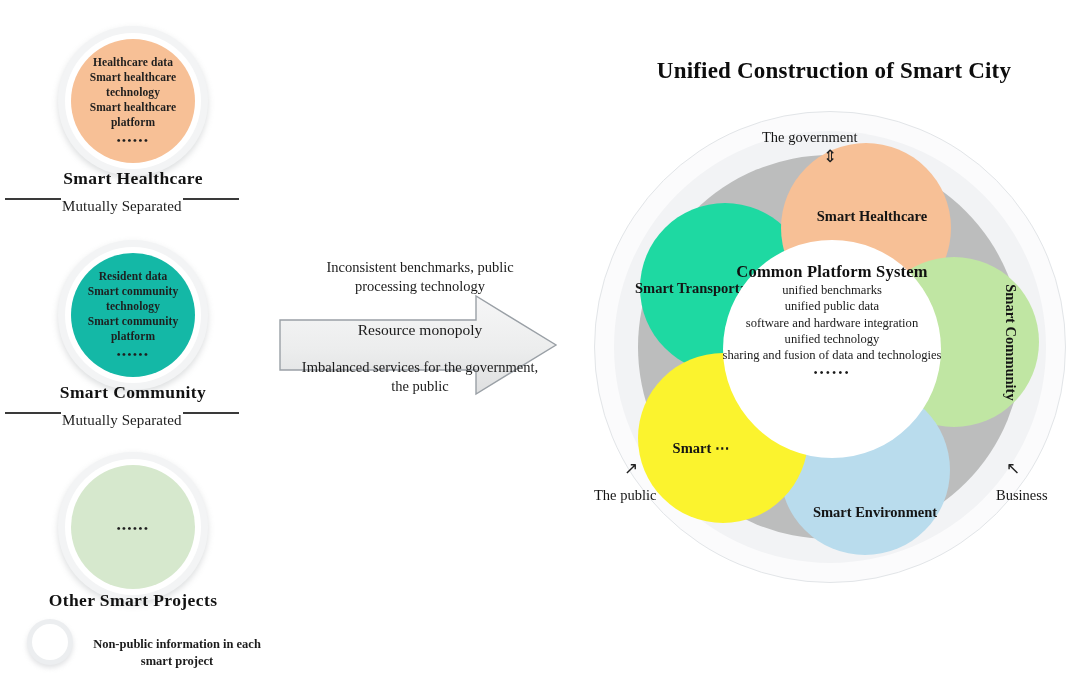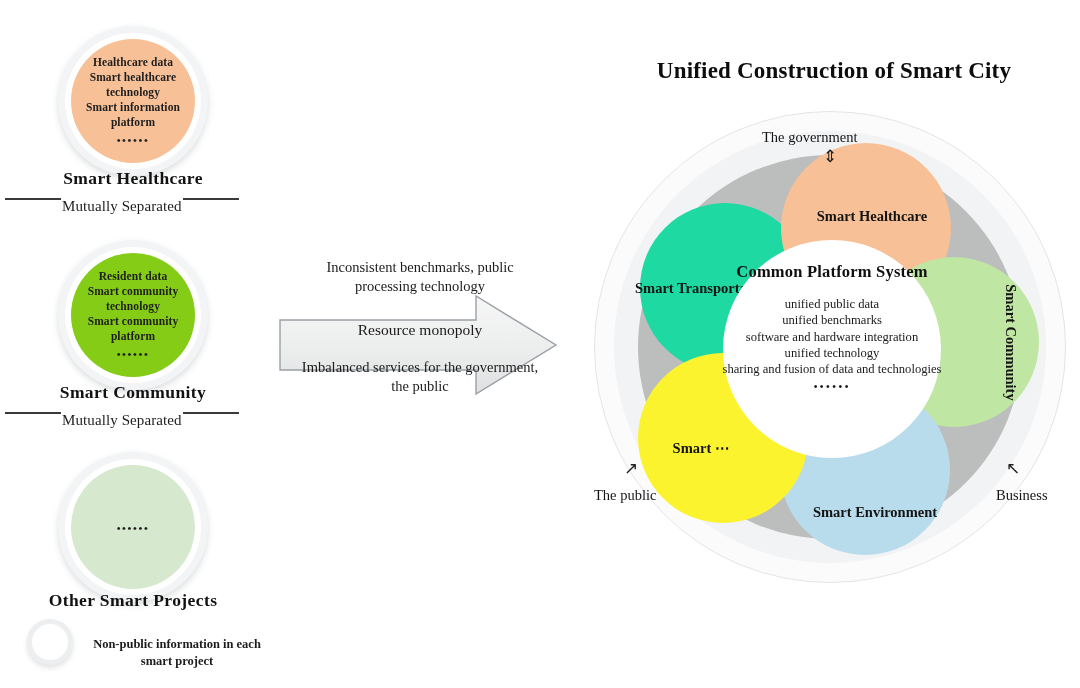--- a/index.html
+++ b/index.html
@@ -100,21 +100,21 @@
   .p-trans{left:52px;top:98px;width:170px;height:170px;background:#1ed9a2;}
   .p-trans span{transform:translate(-22px,0px);}
 
   .core-white{
     left:135px;top:135px;width:218px;height:218px;background:#ffffff;
     display:flex;flex-direction:column;align-items:center;justify-content:flex-start;
     padding-top:22px;box-sizing:border-box;
   }
   .core-white .core-title{
     font-size:16.5px;font-weight:700;letter-spacing:.2px;color:#101010;
-    white-space:nowrap;margin-bottom:14px;transform:translateX(0px);
+    white-space:nowrap;margin-bottom:0;transform:translateX(0px);
   }
   .core-white .core-list{
     text-align:center;font-size:12.6px;line-height:1.30;color:#1a1a1a;
     width:250px;
   }
   .core-white .core-list .dots{display:block;letter-spacing:2px;margin-top:2px;font-size:12px;}
 
   
   .stake{position:absolute;font-size:14.5px;color:#151515;white-space:nowrap;}
   .stake-arrow{position:absolute;font-size:17px;color:#222;line-height:1;}
@@ -130,37 +130,37 @@
 
 <div id="stage">
 
   <div class="proj" style="left:58px;top:26px;">
     <div class="ring-outer"></div>
     <div class="ring-mid"></div>
     <div class="core" id="proj0-core" style="background: rgb(247, 192, 150);">
       <div class="lines">
         <div>Healthcare data</div>
         <div>Smart healthcare technology</div>
-        <div>Smart information platform</div>
+        <div>Smart healthcare platform</div>
         <span class="dots">••••••</span>
       </div>
     </div>
   </div>
   <div class="proj-title" style="left:8px;top:168px;width:250px;">Smart Healthcare</div>
 
   <div class="sep" style="left:5px;top:198px;width:258px;">
     <div class="bar" style="width:56px;"></div>
     <div class="txt">Mutually Separated</div>
     <div class="bar" style="width:56px;"></div>
   </div>
 
   <div class="proj" style="left:58px;top:240px;">
     <div class="ring-outer"></div>
     <div class="ring-mid"></div>
-    <div class="core" id="proj1-core" style="background: #84cc16;">
+    <div class="core" id="proj1-core" style="background: #14b8a6;">
       <div class="lines">
         <div>Resident data</div>
         <div>Smart community technology</div>
         <div>Smart community platform</div>
         <span class="dots">••••••</span>
       </div>
     </div>
   </div>
   <div class="proj-title" style="left:8px;top:382px;width:250px;">Smart Community</div>
 
@@ -220,22 +220,22 @@
     <div class="petal p-env">
       <span>Smart Environment</span>
     </div>
     <div class="petal p-smart">
       <span>Smart ⋯</span>
     </div>
 
     <div class="c-abs core-white">
       <div class="core-title">Common Platform System</div>
       <div class="core-list">
+        <div>unified benchmarks</div>
         <div>unified public data</div>
-        <div>unified benchmarks</div>
         <div>software and hardware integration</div>
         <div>unified technology</div>
         <div>sharing and fusion of data and technologies</div>
         <span class="dots">••••••</span>
       </div>
     </div>
 
     <div class="stake" style="left:174px;top:24px;">The government</div>
     <div class="stake-arrow" style="left:235px;top:43px;">⇕</div>
 

